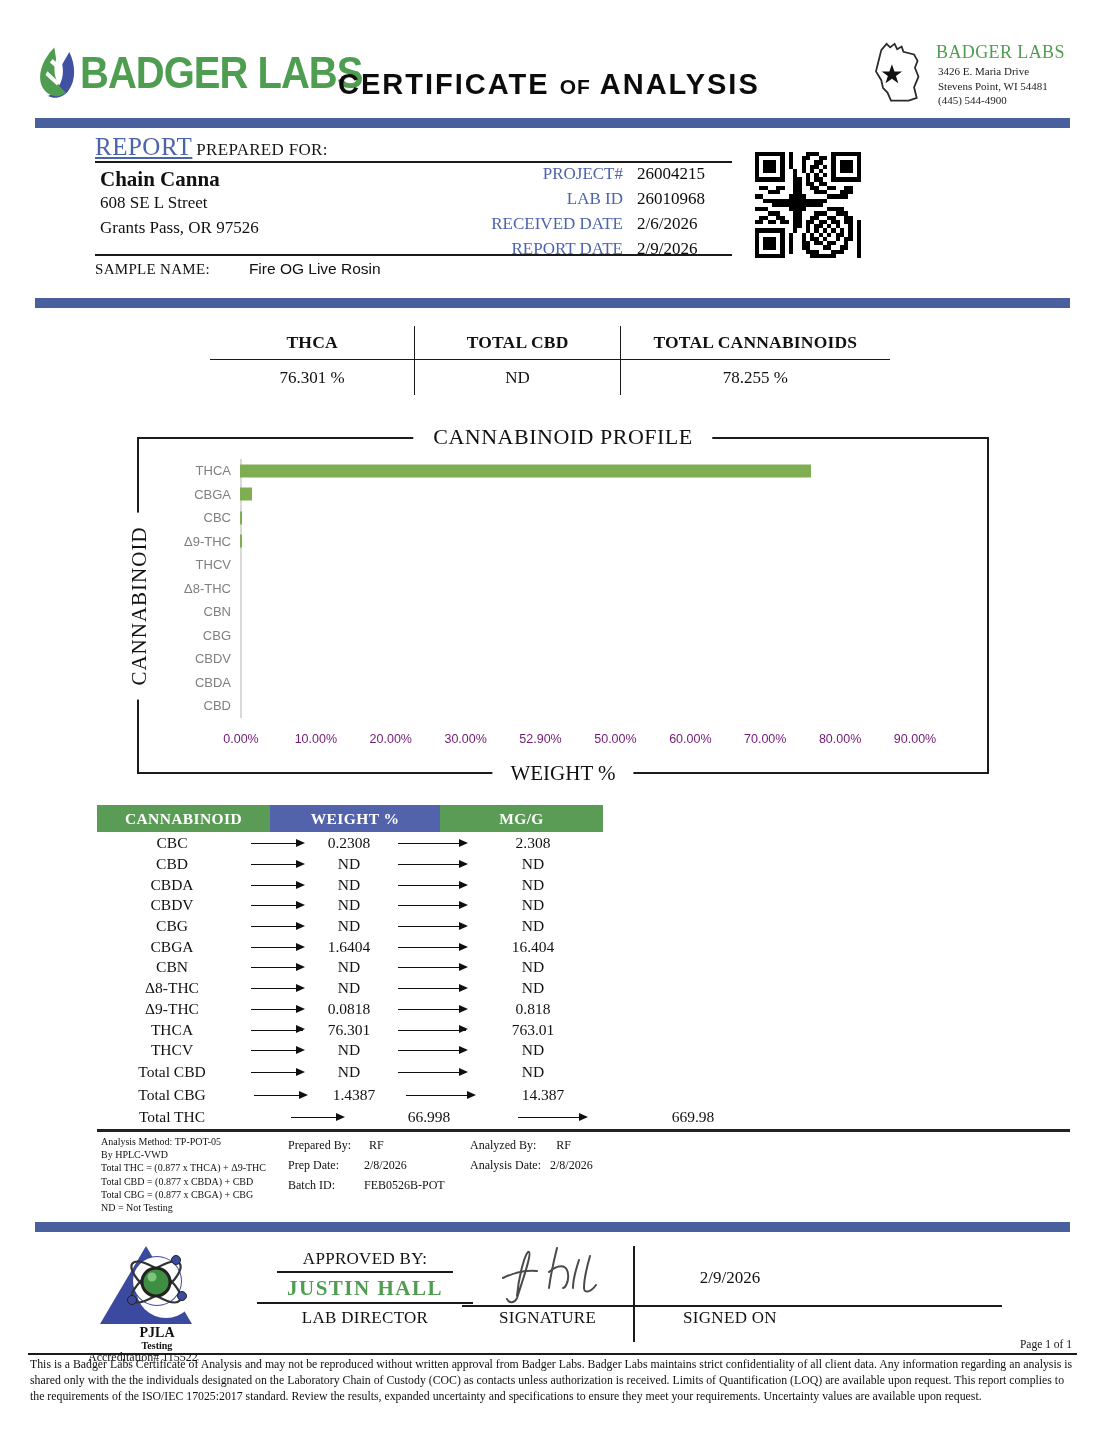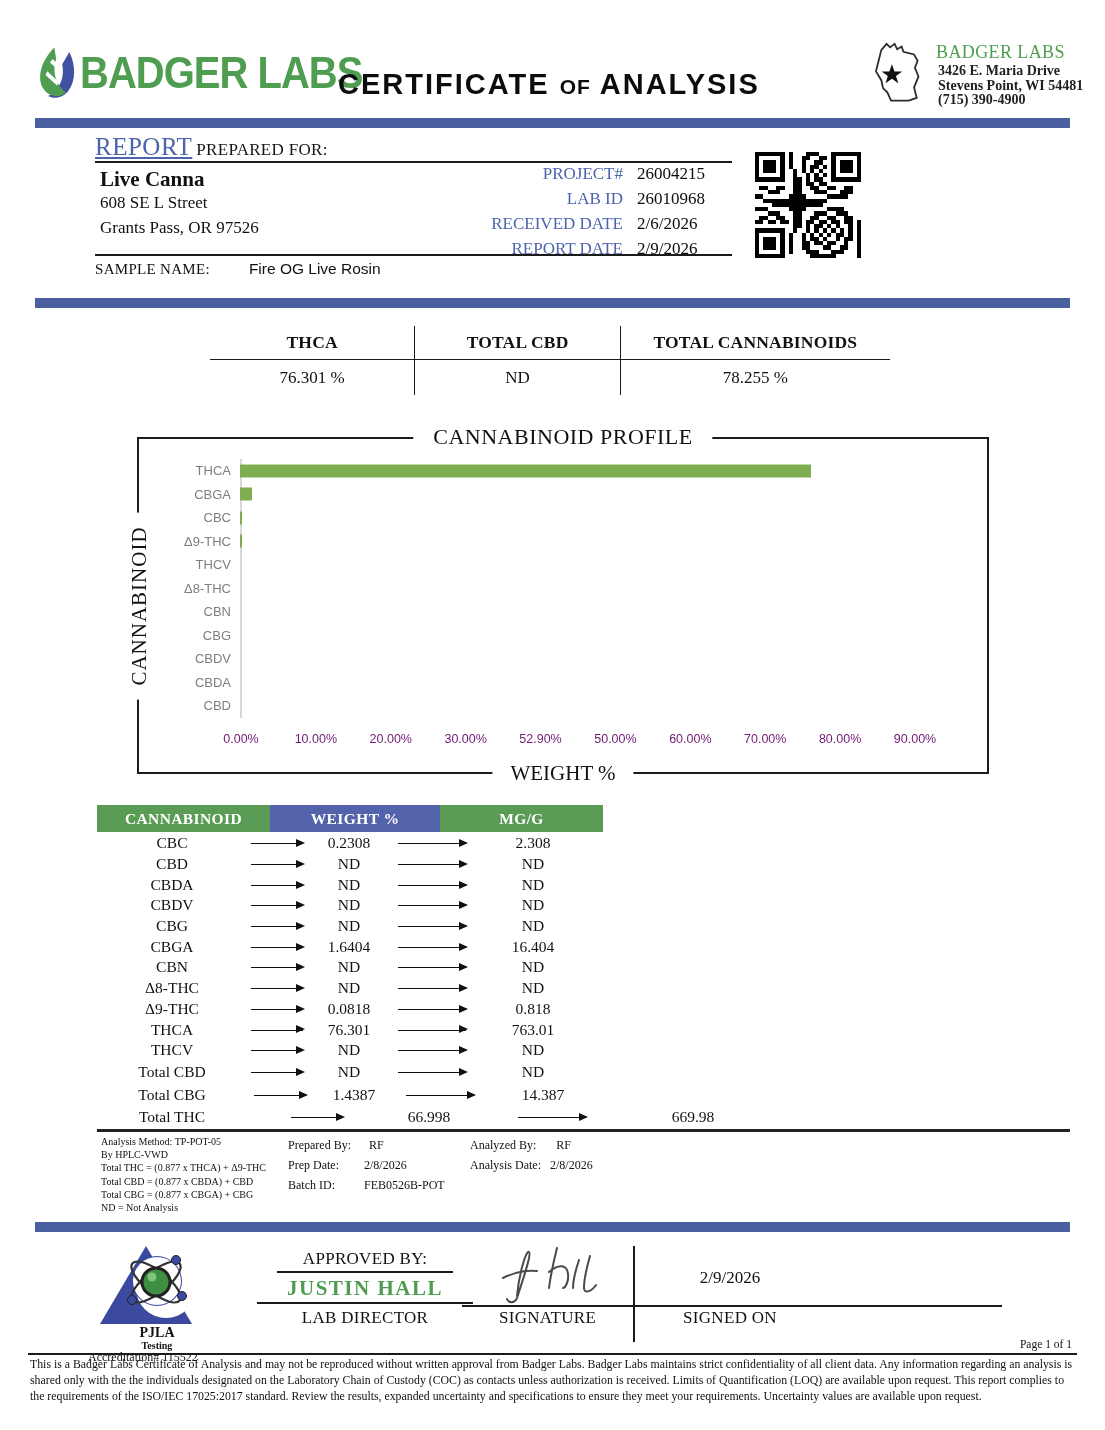--- a/index.html
+++ b/index.html
@@ -7,21 +7,21 @@
         font-family:"Liberation Serif",serif;color:#111;overflow:hidden;}
   .abs{position:absolute;}
   .bluebar{position:absolute;left:35px;width:1035px;height:10px;background:#4a5f9e;}
   
   .brand-text{font-family:"Liberation Sans",sans-serif;font-weight:700;font-size:40px;
       color:#4f9d51;letter-spacing:-1px;transform:scaleY(1.12);transform-origin:top left;white-space:nowrap;}
   .coa-title{font-family:"Liberation Sans",sans-serif;font-weight:700;font-size:29px;
       letter-spacing:2px;color:#0c0c0c;white-space:nowrap;}
   .coa-title .of{font-size:21px;letter-spacing:1px;}
   .lab-name{font-size:18px;color:#4f9d51;letter-spacing:.4px;}
-  .lab-addr{font-size:14px;line-height:14.5px;color:#222;font-weight:bold;}
+  .lab-addr{font-size:11px;line-height:14.5px;color:#222;}
   
   .rpt-word{font-size:25px;color:#4c63ad;text-decoration:underline;letter-spacing:.5px;}
   .rpt-sub{font-size:17px;color:#151515;letter-spacing:.3px;}
   .hline{position:absolute;background:#1a1a1a;height:2px;}
   .client-name{font-weight:700;font-size:21px;}
   .client-line{font-size:17px;}
   .rf-row{display:flex;justify-content:flex-end;height:25px;align-items:baseline;}
   .rf-label{color:#4c63ad;font-size:17px;text-align:right;}
   .rf-value{color:#0c0c0c;font-size:17px;width:95px;margin-left:14px;}
   .sample-label{font-size:15px;letter-spacing:.3px;}
@@ -102,32 +102,32 @@
   <span class="abs" style="left:868px;top:38px;">
     <svg width="62" height="72" viewBox="0 0 70 78">
       <path fill="#fff" stroke="#2b2b2b" stroke-width="2" d="M15,12 L21,5 L25,9 L30,5 L33,11 L38,8 L40,14 L52,17 L56,24 L53,32 L57,42 L52,54 L55,66 L46,69 L26,69 L22,60 L17,55 L15,46 L9,36 L12,24 Z"></path>
       <polygon fill="#111" points="27,28 29.9,36.2 38.5,36.2 31.6,41.2 34.2,49.4 27,44.4 19.8,49.4 22.4,41.2 15.5,36.2 24.1,36.2"></polygon>
     </svg>
   </span>
   <div class="abs lab-name" style="left:936px;top:42px;">BADGER LABS</div>
   <div class="abs lab-addr" style="left:938px;top:64px;">
     <div>3426 E. Maria Drive</div>
     <div>Stevens Point, WI 54481</div>
-    <div>(715) 390-4900</div>
+    <div>(445) 544-4900</div>
   </div>
 
   <div class="bluebar" style="top:118px;"></div>
 
   <div class="abs" style="left:95px;top:133px;">
     <span class="rpt-word">REPORT</span>
     <span class="rpt-sub">PREPARED FOR:</span>
   </div>
   <div class="hline" style="left:95px;top:161px;width:637px;"></div>
 
-  <div class="abs client-name" style="left:100px;top:167px;">Live Canna</div>
+  <div class="abs client-name" style="left:100px;top:167px;">Chain Canna</div>
   <div class="abs client-line" style="left:100px;top:193px;">608 SE L Street</div>
   <div class="abs client-line" style="left:100px;top:218px;">Grants Pass, OR 97526</div>
 
   <div class="abs" style="left:380px;top:164px;width:352px;" id="report-fields">
     <div class="rf-row">
       <span class="rf-label">PROJECT#</span>
       <span class="rf-value">26004215</span>
     </div>
 
     <div class="rf-row">
@@ -619,21 +619,21 @@
     </div>
   </div>
 
   <div class="hline" style="left:97px;top:1129px;width:973px;height:2.5px;background:#222;"></div>
   <div class="abs meth" style="left:101px;top:1135px;width:200px;" id="meth-left">
       <div>Analysis Method: TP-POT-05</div>
       <div>By HPLC-VWD</div>
       <div>Total THC = (0.877 x  THCA) + Δ9-THC</div>
       <div>Total CBD = (0.877 x  CBDA) + CBD</div>
       <div>Total CBG = (0.877 x  CBGA) + CBG</div>
-      <div>ND = Not Analysis</div>
+      <div>ND = Not Testing</div>
     </div>
 
   <div class="abs" style="left:288px;top:1135px;">
     <div style="height:20px;">
       <span class="meth-label">Prepared By:</span>
       <span class="meth-val" style="margin-left:14px;">RF</span>
     </div>
     <div style="height:20px;">
       <span class="meth-label">Prep Date:</span>
       <span class="meth-val" style="margin-left:21px;">2/8/2026</span>

